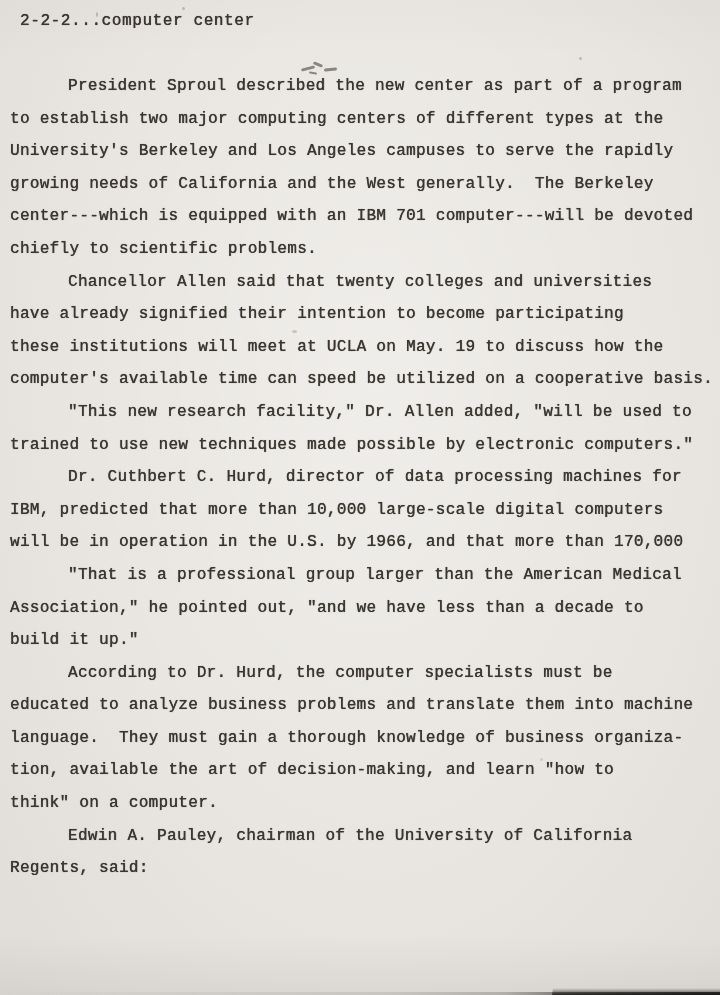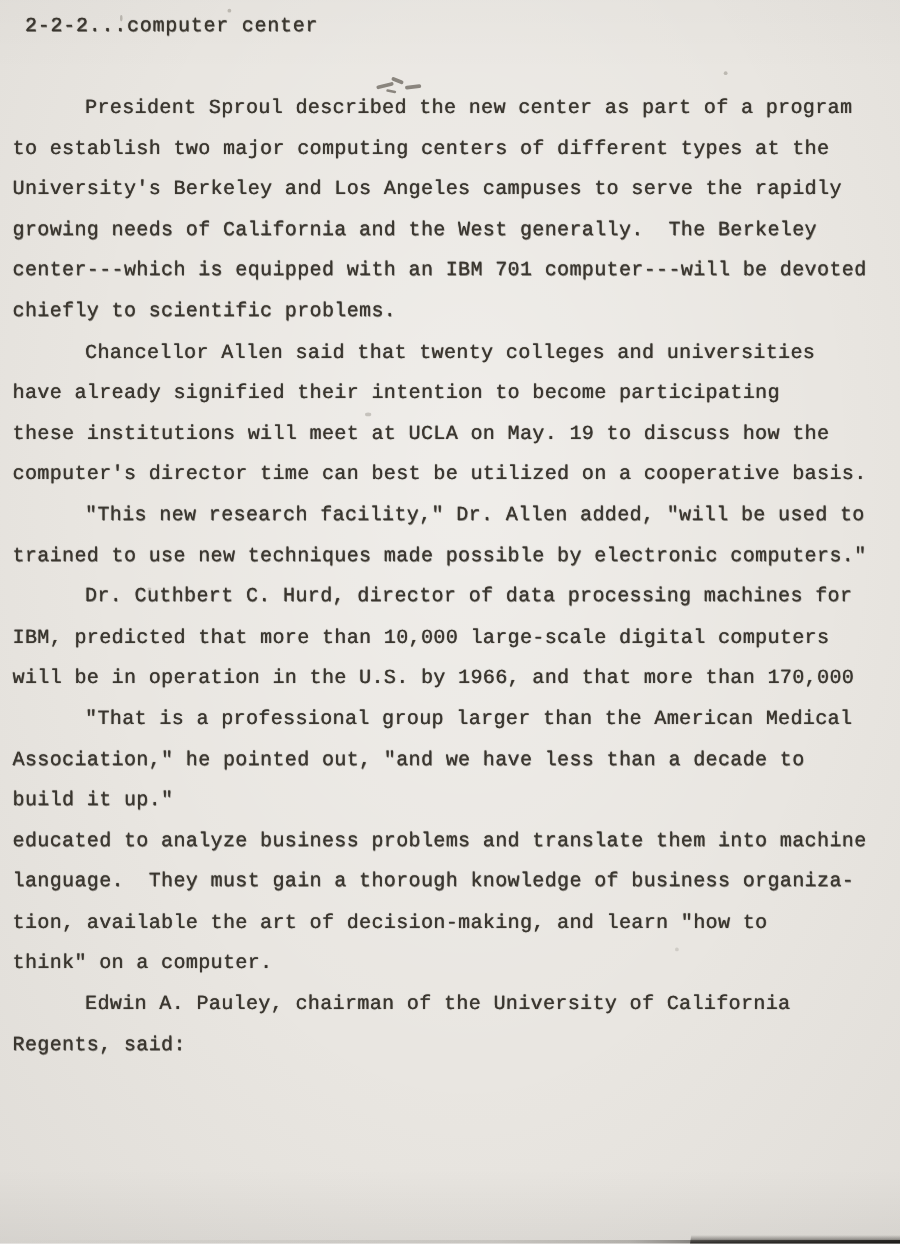--- a/index.html
+++ b/index.html
@@ -121,41 +121,42 @@
       <div class="doc-line">University's Berkeley and Los Angeles campuses to serve the rapidly</div>
       <div class="doc-line">growing needs of California and the West generally.  The Berkeley</div>
       <div class="doc-line">center---which is equipped with an IBM 701 computer---will be devoted</div>
       <div class="doc-line">chiefly to scientific problems.</div>
     </div>
 
     <div>
       <div class="doc-line indent">Chancellor Allen said that twenty colleges and universities</div>
       <div class="doc-line">have already signified their intention to become participating</div>
       <div class="doc-line">these institutions will meet at UCLA on May. 19 to discuss how the</div>
-      <div class="doc-line">computer's director time can best be utilized on a cooperative basis.</div>
+      <div class="doc-line">computer's available time can speed be utilized on a cooperative basis.</div>
     </div>
 
     <div>
       <div class="doc-line indent">"This new research facility," Dr. Allen added, "will be used to</div>
       <div class="doc-line">trained to use new techniques made possible by electronic computers."</div>
     </div>
 
     <div>
       <div class="doc-line indent">Dr. Cuthbert C. Hurd, director of data processing machines for</div>
       <div class="doc-line">IBM, predicted that more than 10,000 large-scale digital computers</div>
       <div class="doc-line">will be in operation in the U.S. by 1966, and that more than 170,000</div>
     </div>
 
     <div>
       <div class="doc-line indent">"That is a professional group larger than the American Medical</div>
       <div class="doc-line">Association," he pointed out, "and we have less than a decade to</div>
       <div class="doc-line">build it up."</div>
     </div>
 
     <div>
+      <div class="doc-line indent">According to Dr. Hurd, the computer specialists must be</div>
       <div class="doc-line">educated to analyze business problems and translate them into machine</div>
       <div class="doc-line">language.  They must gain a thorough knowledge of business organiza-</div>
       <div class="doc-line">tion, available the art of decision-making, and learn "how to</div>
       <div class="doc-line">think" on a computer.</div>
     </div>
 
     <div>
       <div class="doc-line indent">Edwin A. Pauley, chairman of the University of California</div>
       <div class="doc-line">Regents, said:</div>
     </div>

